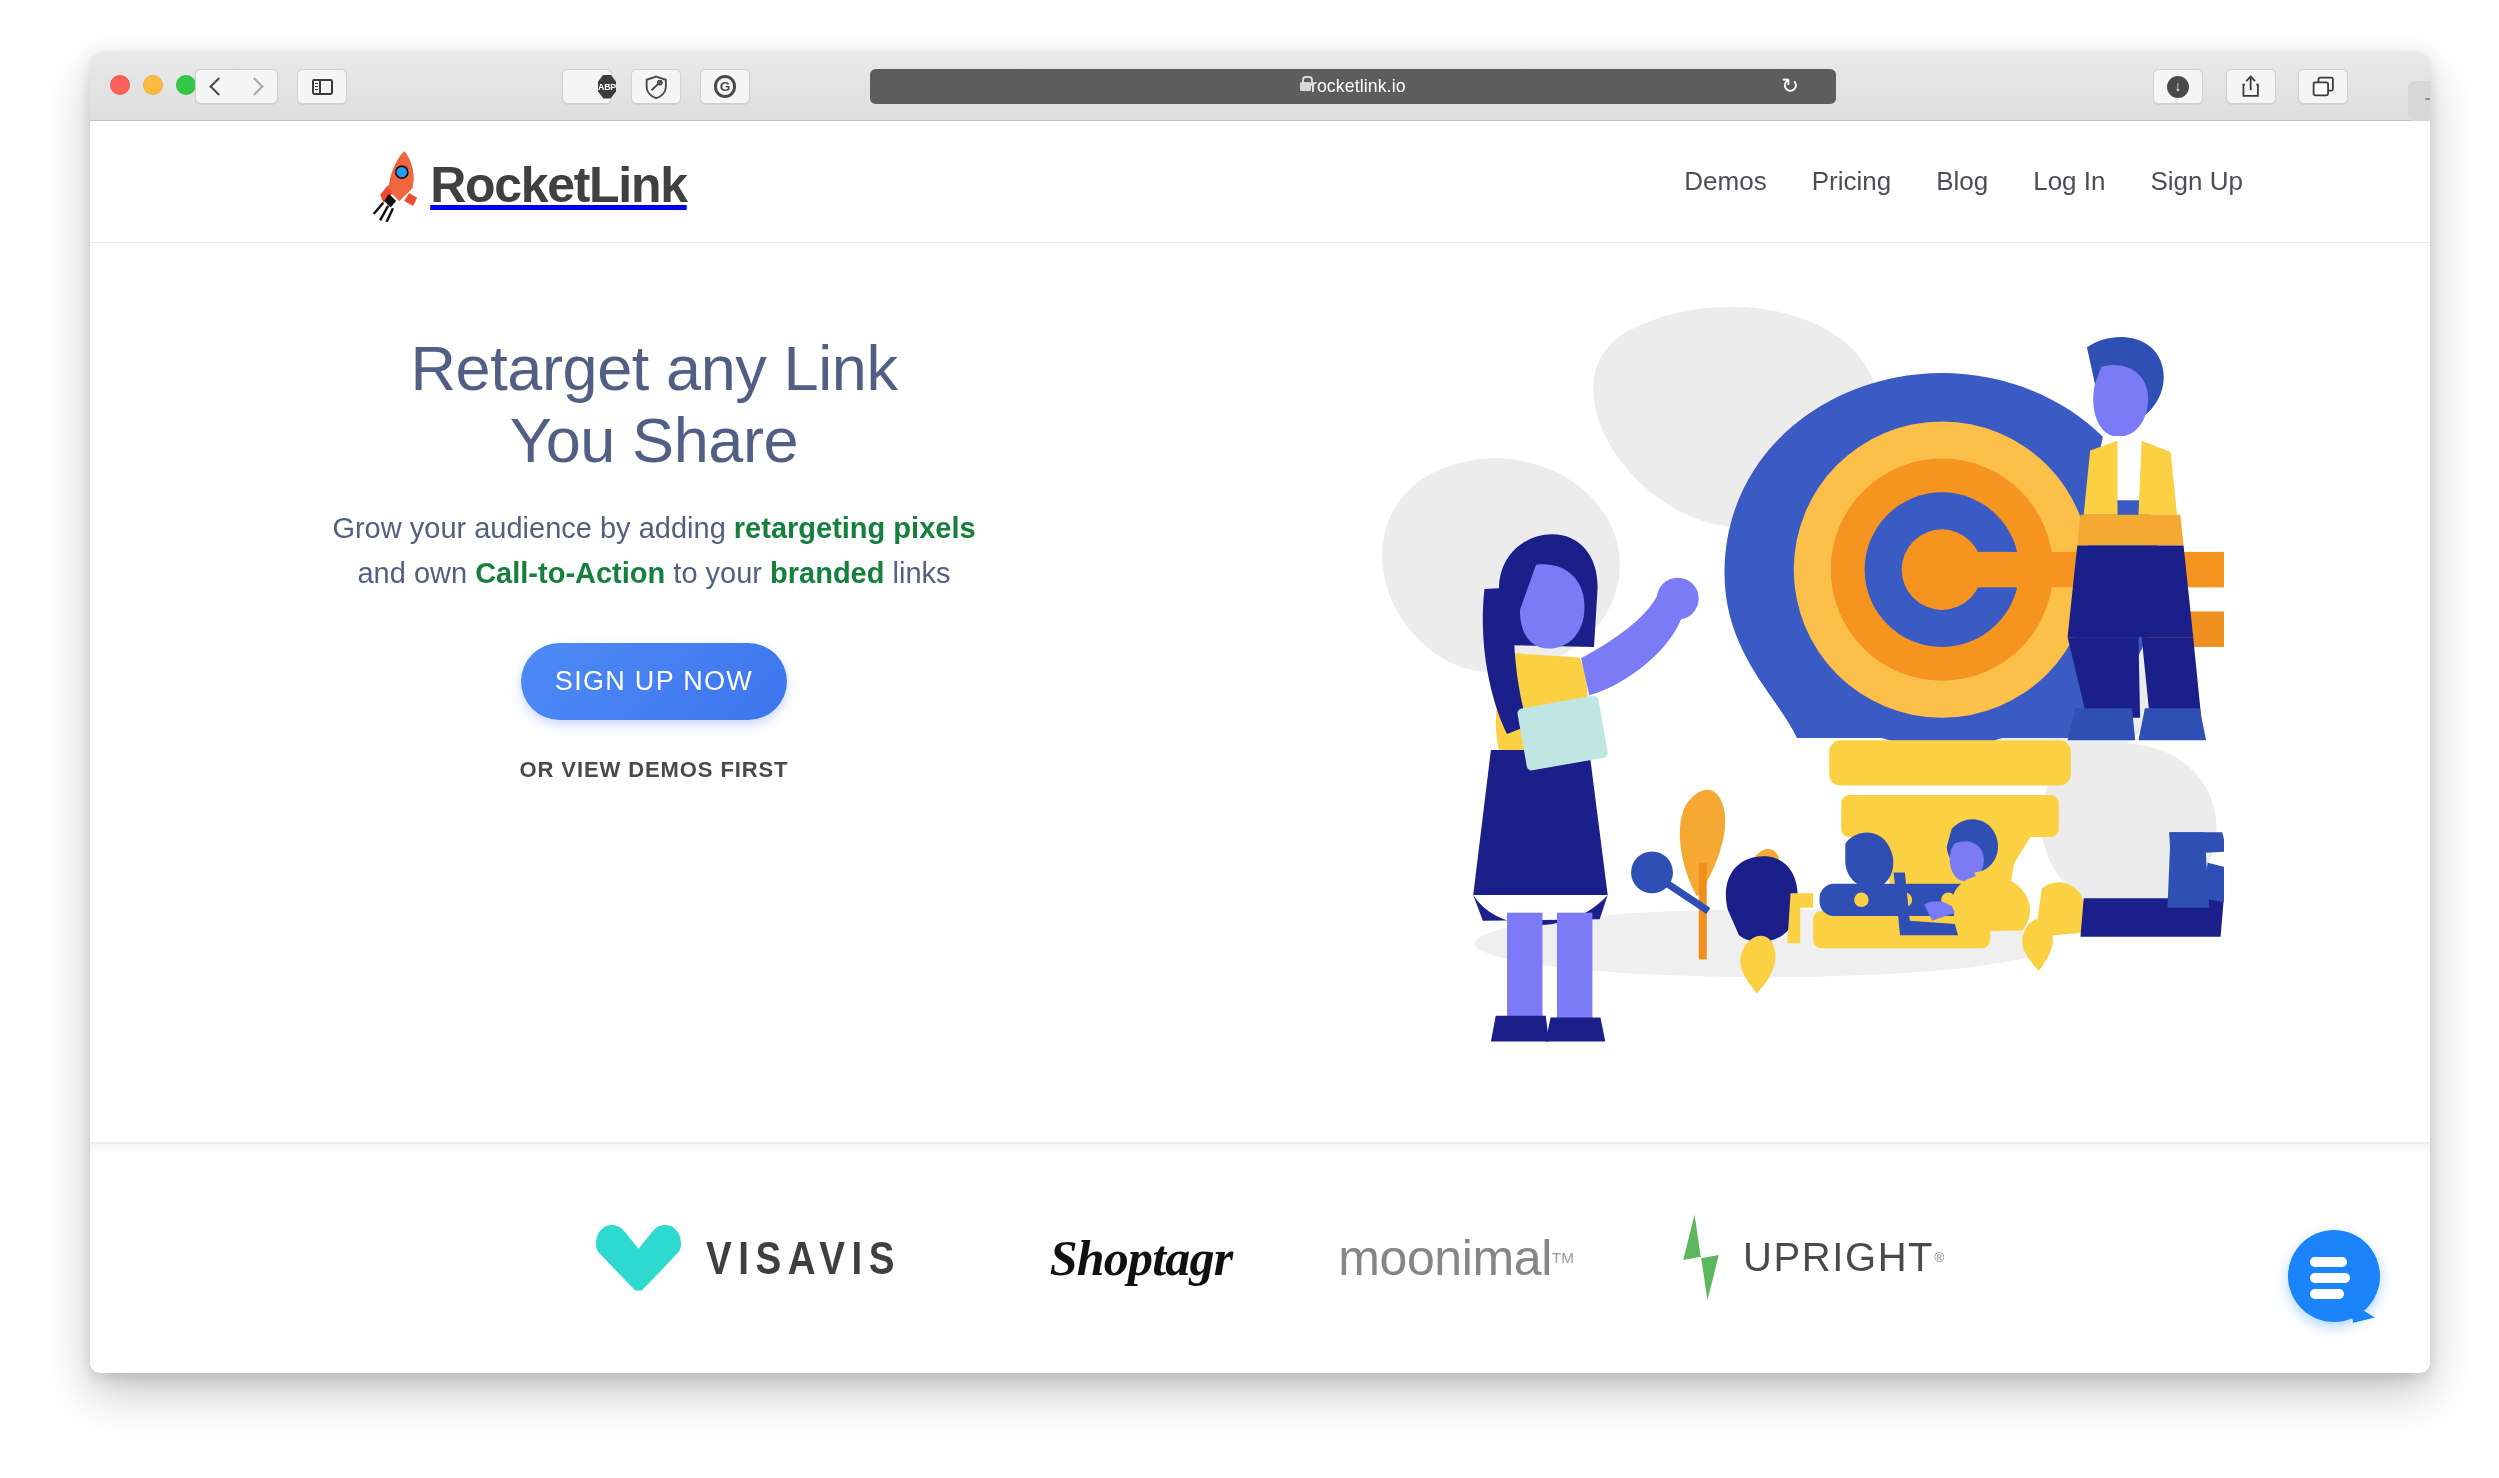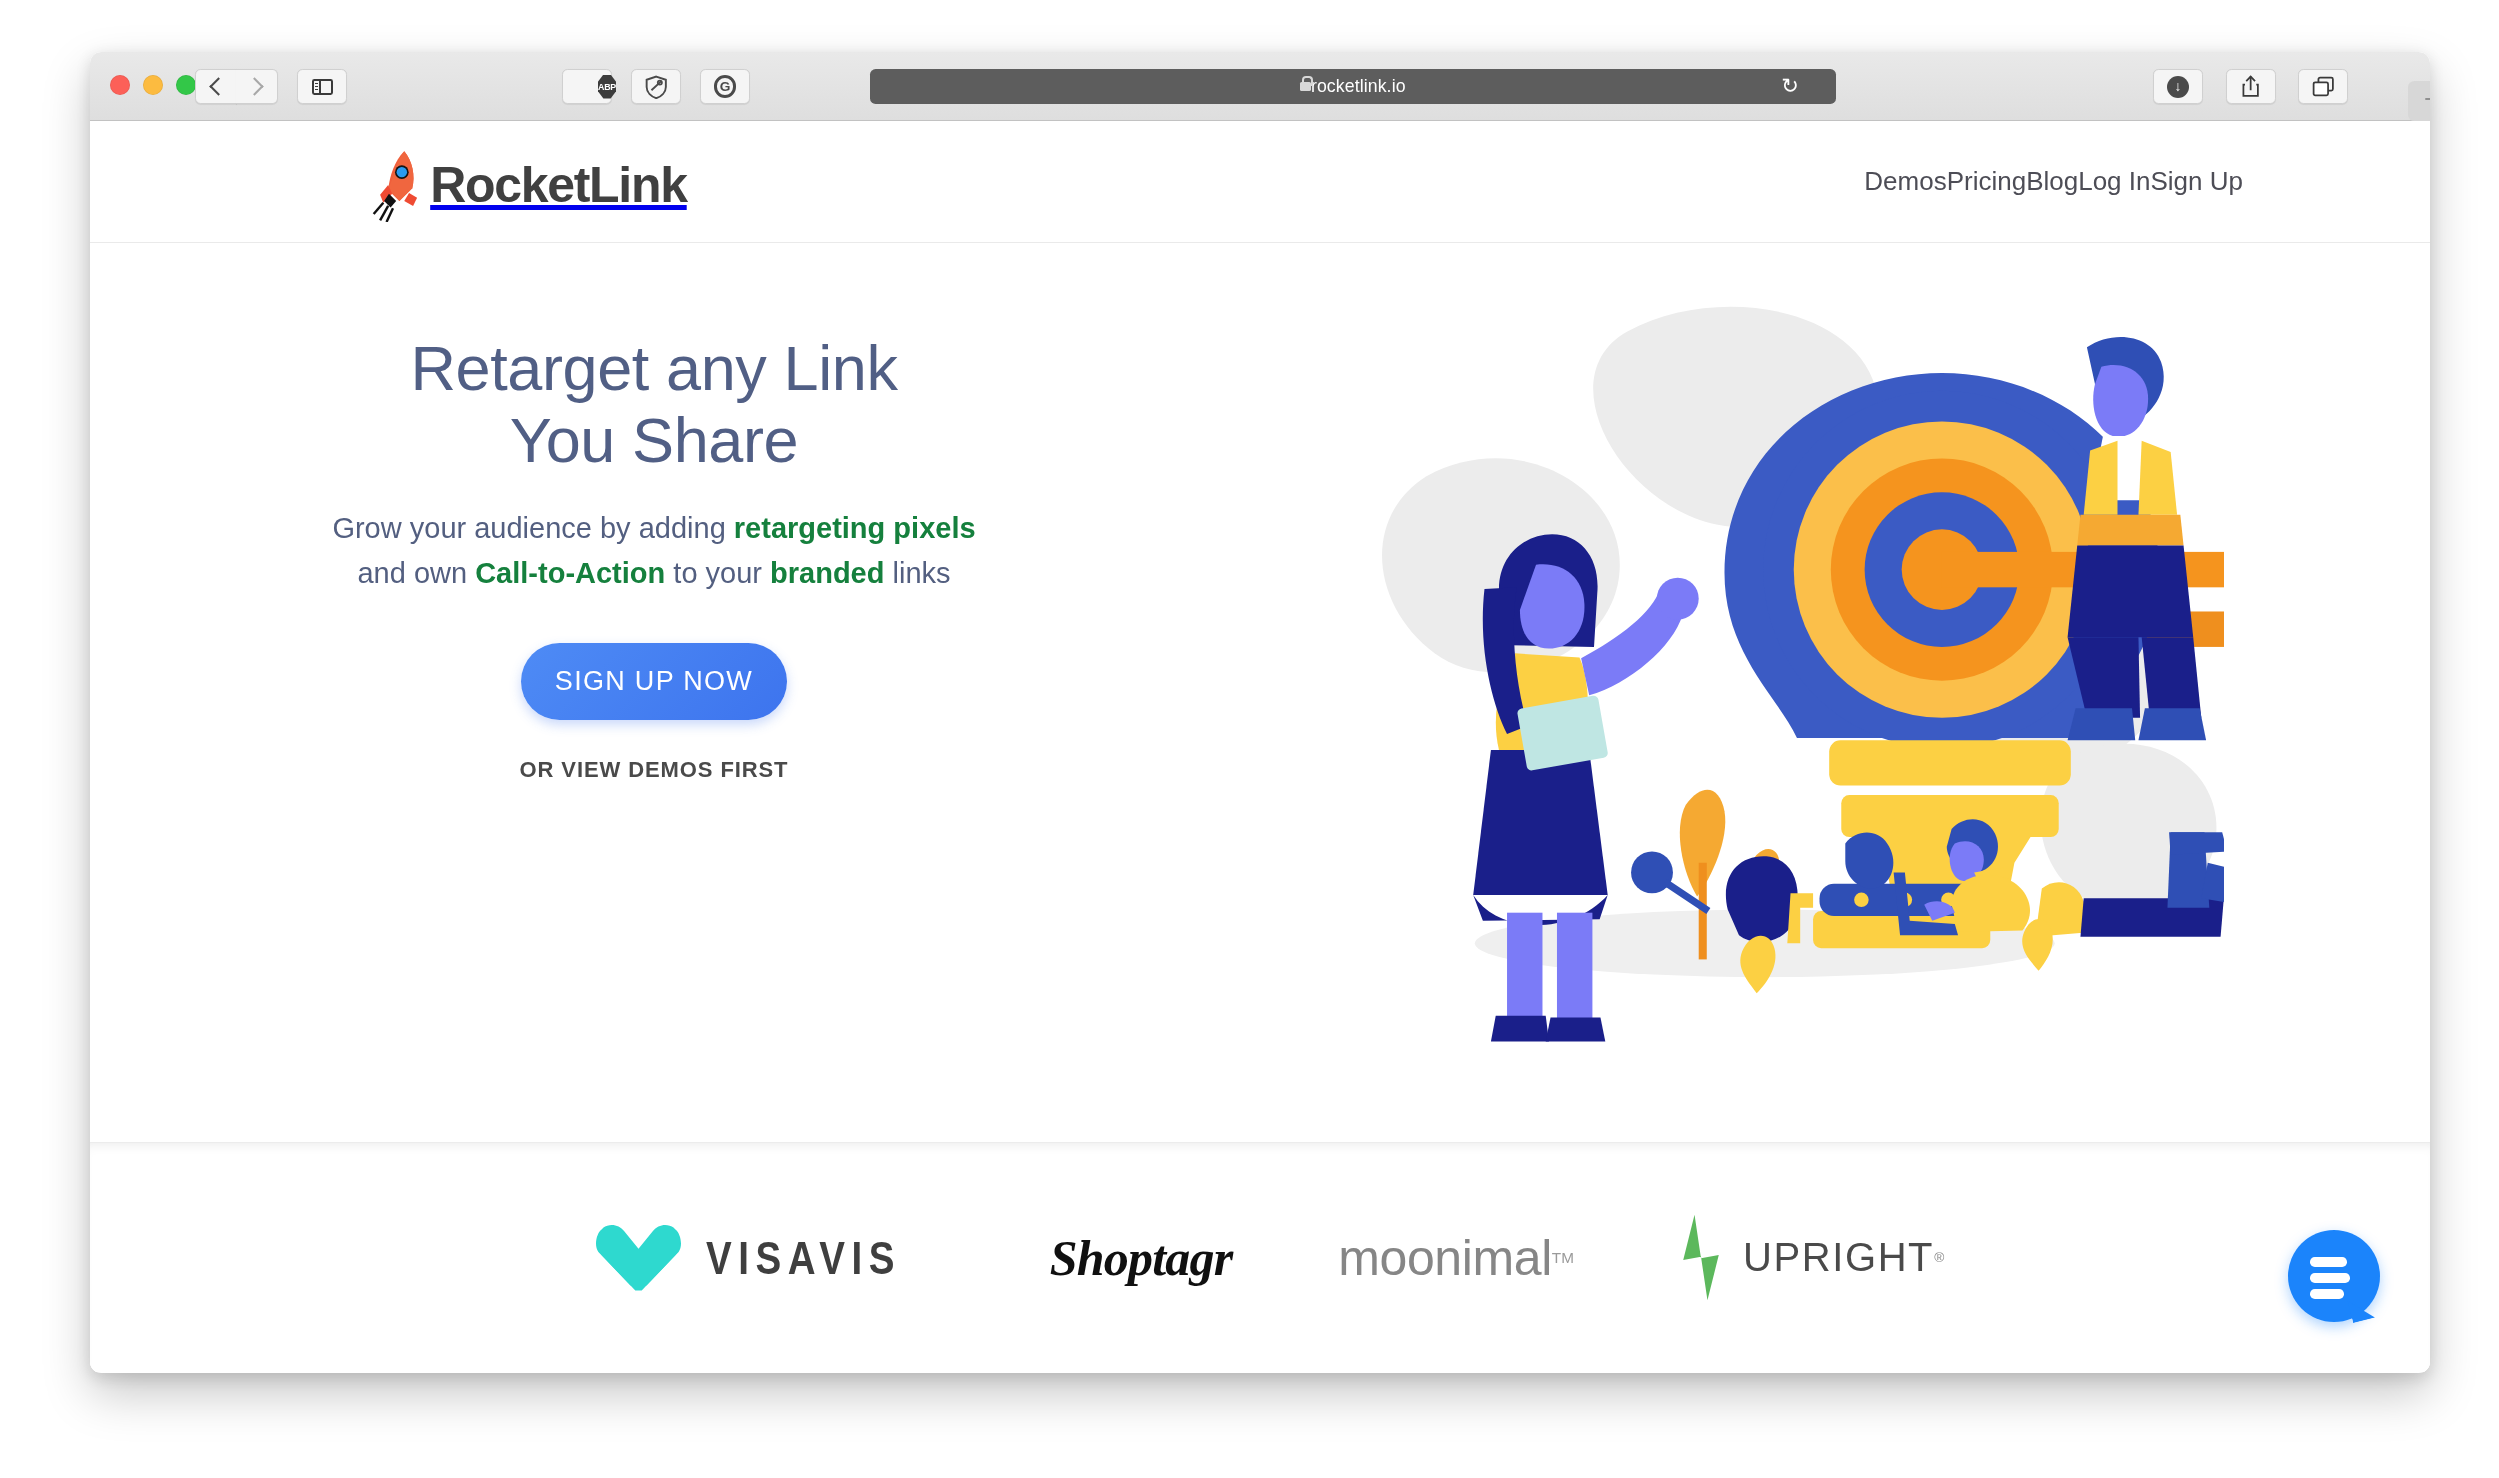--- a/index.html
+++ b/index.html
@@ -119,21 +119,21 @@
   
   #site-navbar {
     position: relative; height: 122px;
     border-bottom: 0.8px solid #eaeaea;
     display: flex; align-items: center;
   }
   #brand-logo { position: absolute; left: 277px; top: 27px; display: flex; align-items: center; }
   #rocket-icon { width: 60px; height: 74px; margin-right: 3.2px; }
   #brand-name { font-size: 50px; font-weight: bold; color: #404040; letter-spacing: -1.3px; }
 
-  #main-nav { position: absolute; right: 187px; display: flex; align-items: center; }
+  #main-nav { position: absolute; right: 187px; display: flex; align-items: center; gap: 45px; }
   #main-nav a { font-size: 26px; color: #4d4d56; text-decoration: none; font-weight: 500; white-space: nowrap; }
 
   
   #hero { position: relative; height: 899px; background:#fff; }
   #hero-copy { position: absolute; left: 242px; top: 90px; width: 644px; text-align: center; }
   #hero-title {
     font-size: 63px; line-height: 1.14; color: #515f85; font-weight: 400; letter-spacing: -0.4px;
   }
   #hero-sub {
     margin-top: 29px;

